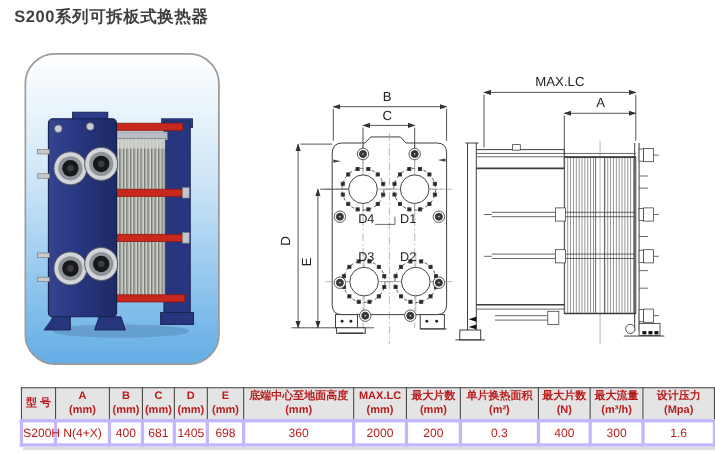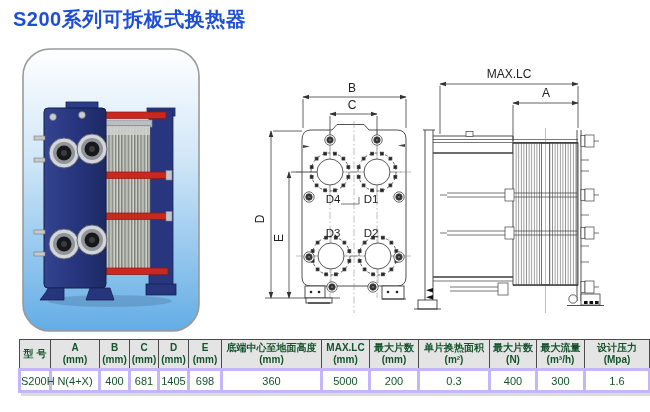--- a/index.html
+++ b/index.html
@@ -2,29 +2,29 @@
 <html><head>
 <meta charset="utf-8">
 <style>
   html,body{margin:0;padding:0;}
   body{
     width:650px;height:412px;position:relative;overflow:hidden;
     background:#ffffff;font-family:"Liberation Sans","DejaVu Sans",sans-serif;
   }
   .page-title{
     position:absolute;left:13px;top:6px;
-    font-size:20px;font-weight:bold;color:#1d4ed8;letter-spacing:.5px;
+    font-size:15px;font-weight:bold;color:#404040;letter-spacing:.5px;
   }
   .photo-panel{position:absolute;left:22px;top:48px;width:178px;height:284px;}
   .drawings{position:absolute;left:250px;top:50px;width:400px;height:285px;}
   table.spec{
-    position:absolute;left:18px;top:339px;width:630px;
+    position:absolute;left:18px;top:352px;width:630px;
     border-collapse:collapse;table-layout:fixed;
     border:1.4px solid #3c3c3c;box-shadow:3px 3px 0 #dcdcdc;
-    color:#14532d;
+    color:#b91c1c;
   }
   table.spec th{
     background:#e4e4e4;border:1px solid #4a4a4a;
     font-size:10px;font-weight:bold;line-height:1.2;
     height:26px;padding:1px 0;text-align:center;vertical-align:middle;
   }
   table.spec th span{display:block;}
   table.spec td{
     border:3px solid #c4b5fd;background:#fff;
     font-size:11px;text-align:center;height:19px;padding:0;
@@ -422,21 +422,21 @@
   </thead>
   <tbody>
     <tr>
       <td>S200H</td>
       <td>N(4+X)</td>
       <td>400</td>
       <td>681</td>
       <td>1405</td>
       <td>698</td>
       <td>360</td>
-      <td>5000</td>
+      <td>2000</td>
       <td>200</td>
       <td>0.3</td>
       <td>400</td>
       <td>300</td>
       <td>1.6</td>
     </tr>
   </tbody>
 </table>
 
 </body></html>

